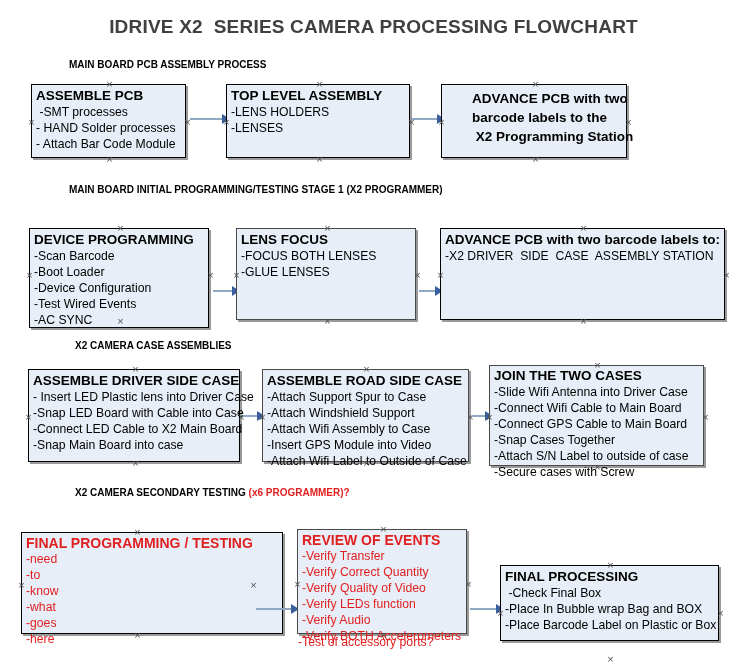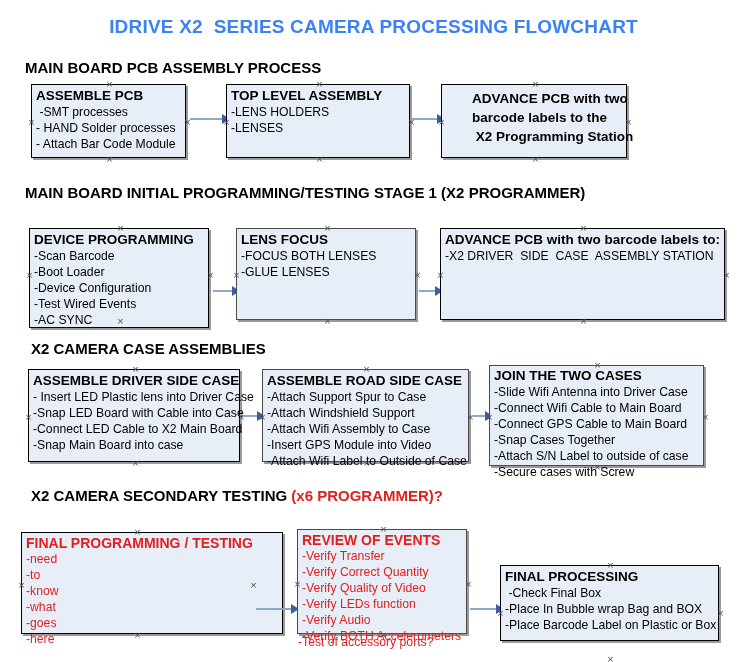--- a/index.html
+++ b/index.html
@@ -17,30 +17,31 @@
   }
 
   
   .doc-title {
     position: absolute;
     left: 0; top: 16px;
     width: 747px;
     text-align: center;
     font-size: 19px;
     font-weight: bold;
-    color: #3b82f6;
+    color: #404040;
     letter-spacing: 0.2px;
     white-space: pre;
   }
   .section-title {
     position: absolute;
-    font-size: 15px;
+    font-size: 10px;
     font-weight: bold;
     color: #000000;
     white-space: pre;
+    margin-left: 44px;
   }
   .section-title .accent {
     color: #e02020;
   }
 
   
   .box {
     position: absolute;
     background: #e8eef7;
     border: 1px solid #000000;

